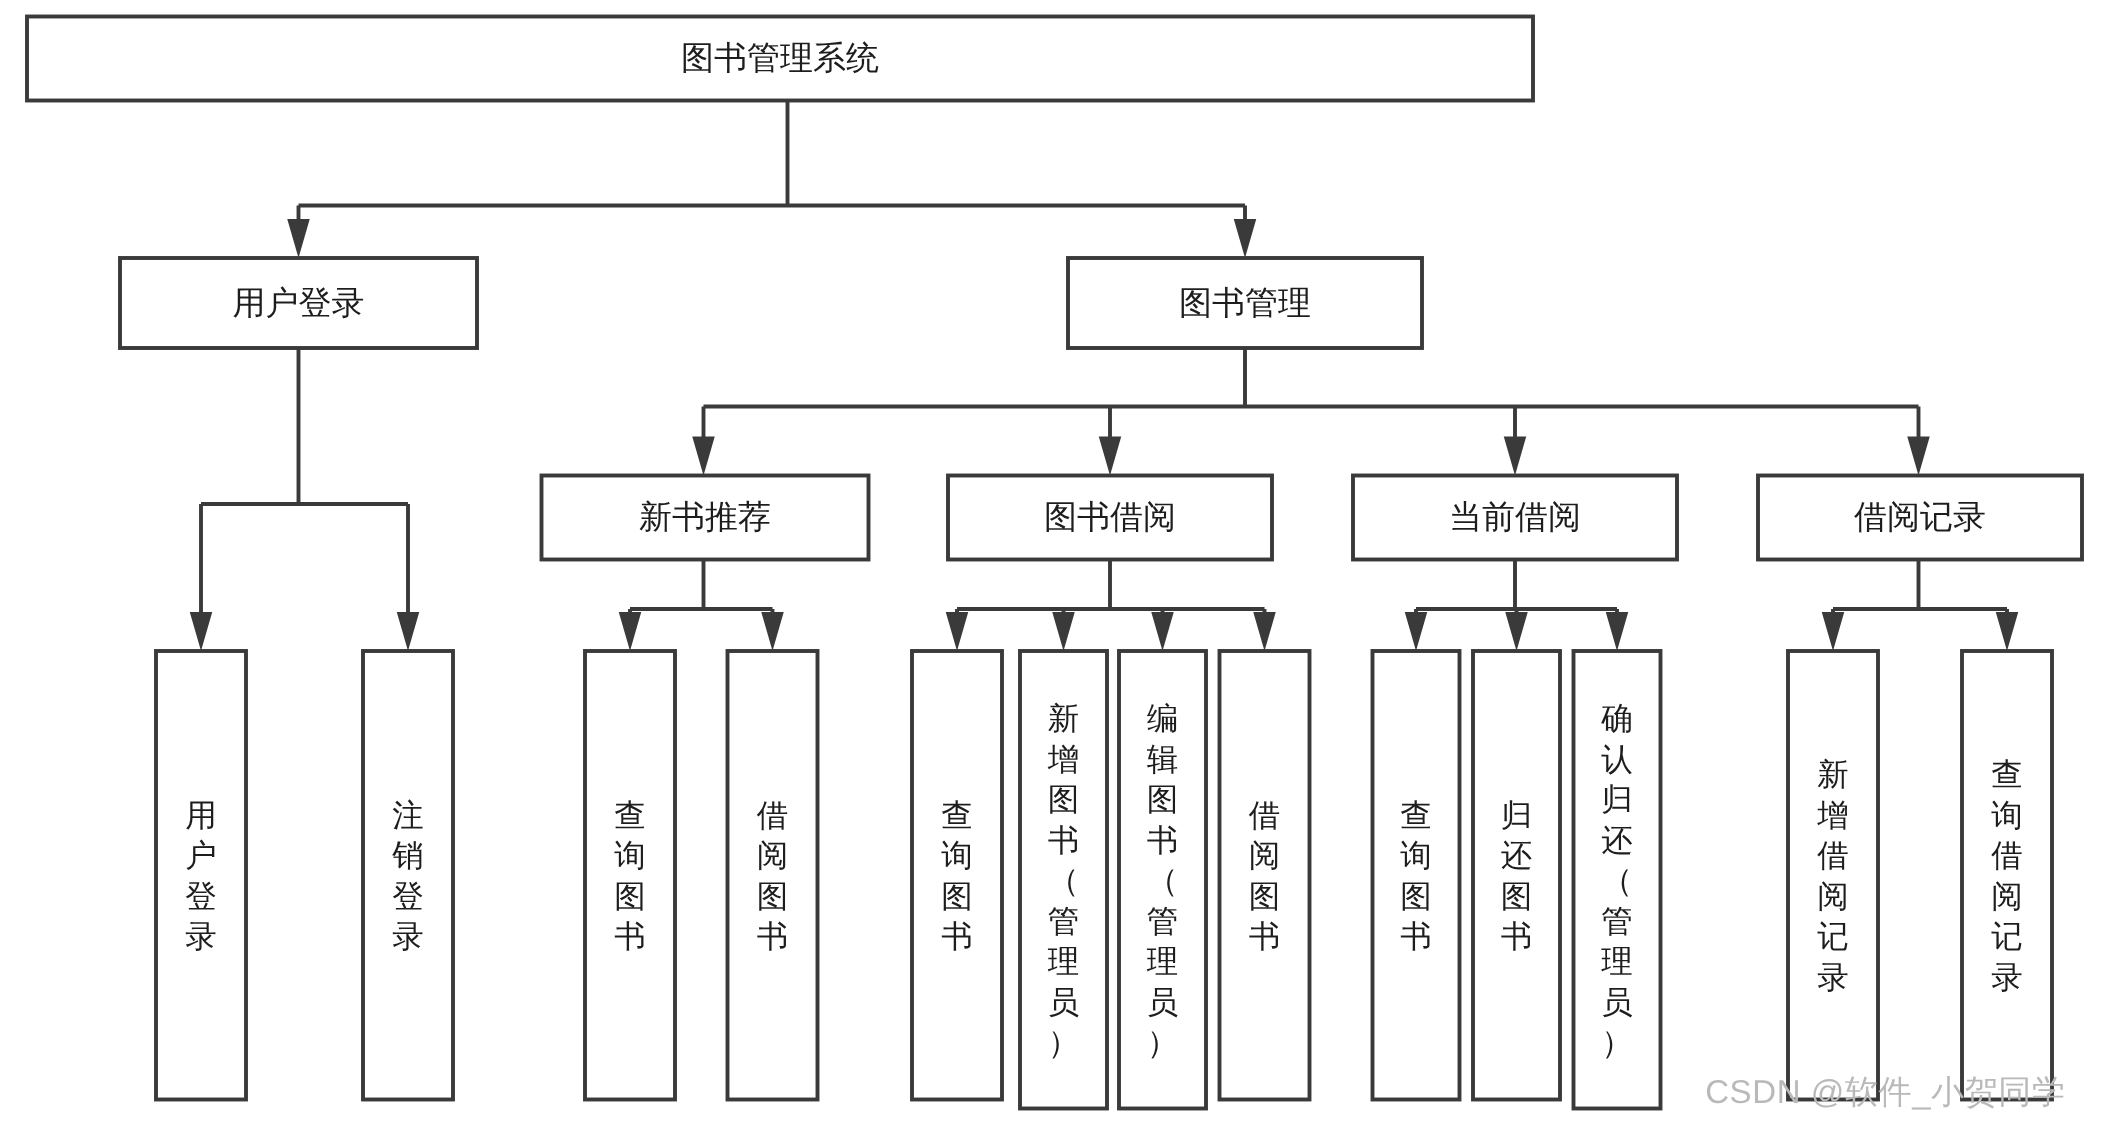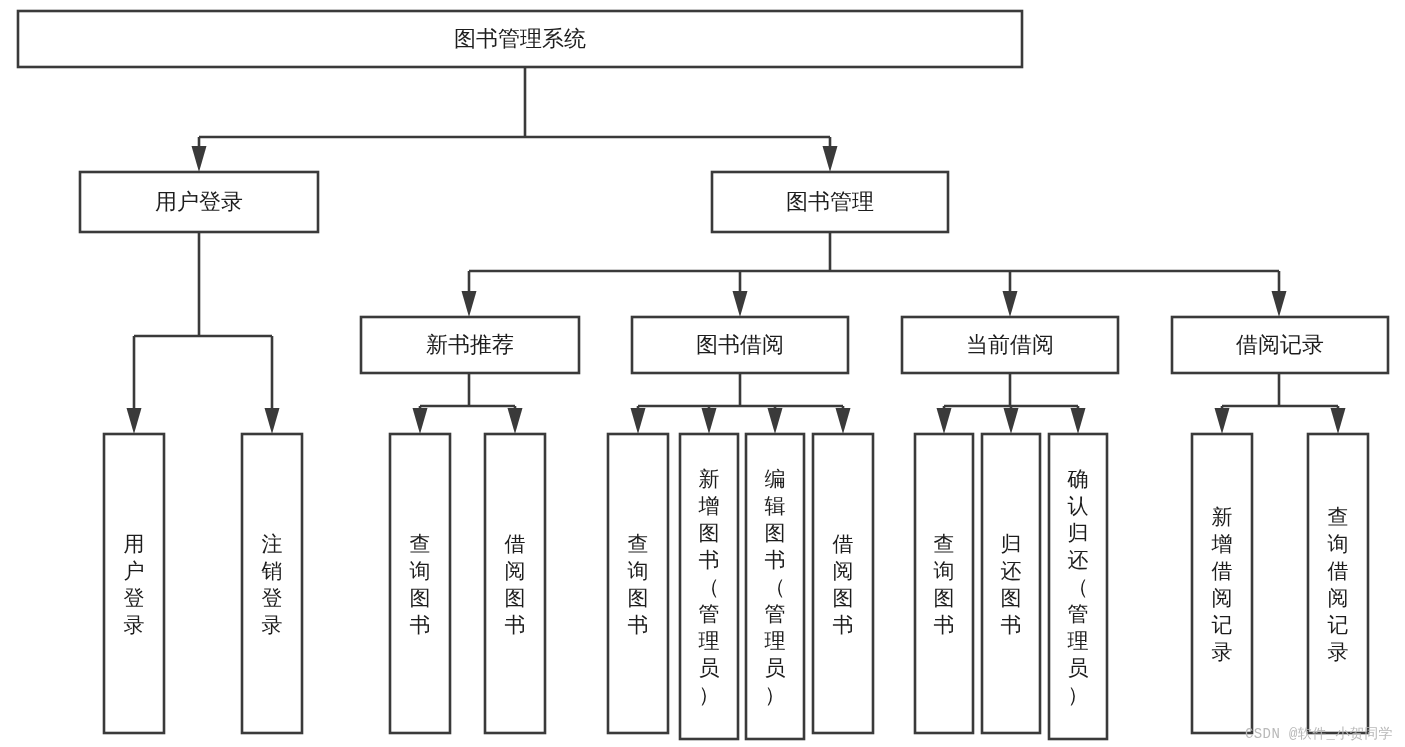--- a/index.html
+++ b/index.html
@@ -51,24 +51,24 @@
     dominant-baseline: middle;
   }
   .node-label-vertical {
     fill: #1d1d1d;
     font-family: "DejaVu Sans", "Liberation Sans", sans-serif;
     font-size: 21px;
     text-anchor: middle;
   }
   .watermark {
     position: absolute;
-    right: 12px;
+    right: 28px;
     bottom: 4px;
-    font-family: Liberation Mono, monospace;
-    font-size: 14px;
+    font-family: Liberation Sans, sans-serif;
+    font-size: 22px;
     color: #b9b9b9;
     letter-spacing: 0.4px;
     white-space: nowrap;
     user-select: none;
   }
 </style>
 </head>
 <body>
 
 <div id="diagram-root">

